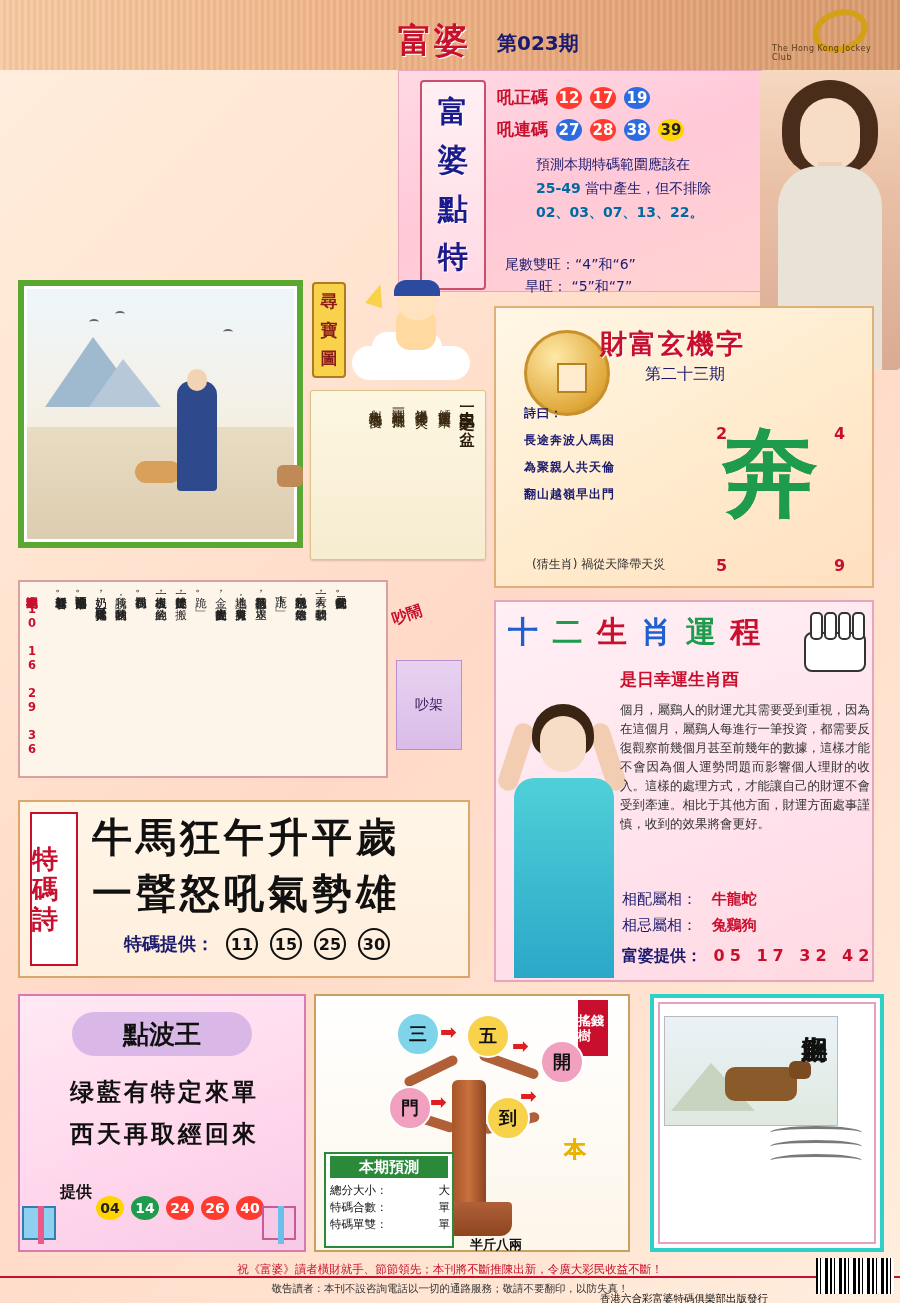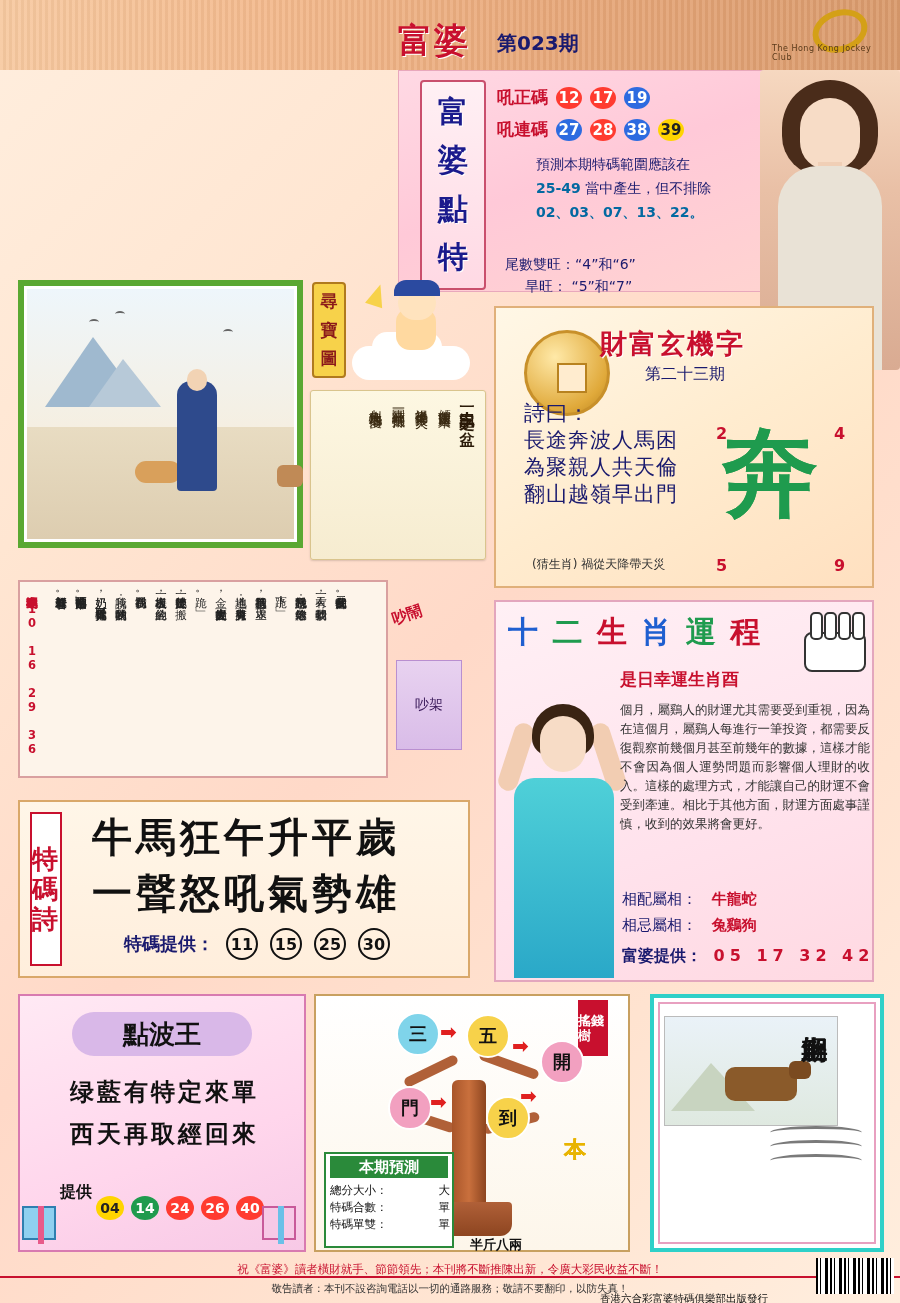--- a/index.html
+++ b/index.html
@@ -80,21 +80,21 @@
   #scroll-poem .c{writing-mode:vertical-rl;text-orientation:upright;font-size:13px;color:#3a2a12;line-height:16px;letter-spacing:1px;}
   #scroll-poem .c.big{font-size:15px;font-weight:bold;color:#2a1a08;}
   
   #xuanji-box{left:494px;top:306px;width:380px;height:282px;
     background:linear-gradient(150deg,#fff7e6 0%,#ffeccf 50%,#ffe0c0 100%);border:2px solid #e0b07a;}
   #xuanji-title{left:600px;top:326px;font-size:27px;font-weight:bold;color:#c8102e;text-shadow:1px 1px 0 #fff;letter-spacing:2px;}
   #xuanji-issue{left:645px;top:364px;font-size:16px;color:#1a1a6e;}
   #coin{left:524px;top:330px;width:86px;height:86px;border-radius:50%;
     background:radial-gradient(circle at 35% 30%,#ffe9a8,#e0a93a 70%,#b8821f);border:3px solid #c8902a;}
   #coin .sq{position:absolute;left:30px;top:30px;width:26px;height:26px;background:#ffeccf;border:2px solid #b8821f;}
-  #xuanji-poem{left:524px;top:400px;width:190px;font-size:21px;color:#1a1a6e;line-height:27px;letter-spacing:1px;}
+  #xuanji-poem{left:524px;top:400px;width:190px;font-size:12px;color:#1a1a6e;line-height:27px;letter-spacing:1px;font-weight:bold;}
   #xuanji-hint{left:532px;top:556px;font-size:12px;color:#333;}
   #bigchar{left:710px;top:418px;width:120px;height:110px;font-size:96px;font-weight:bold;line-height:110px;text-align:center;
     background:linear-gradient(90deg,#1f9b4e 50%,#1f9b4e 50%);-webkit-background-clip:text;background-clip:text;color:transparent;
     text-shadow:none;}
   .corner-num{position:absolute;font-size:16px;font-weight:bold;color:#c8102e;}
   
   #story-box{left:18px;top:580px;width:370px;height:198px;background:#fdf4ea;border:2px solid #d9a0a0;}
   #story-box .cols{position:absolute;inset:6px 8px;display:flex;flex-direction:row-reverse;gap:6px;}
   #story-box .c{writing-mode:vertical-rl;text-orientation:upright;font-size:11.5px;line-height:14px;color:#222;letter-spacing:0px;}
   #lucky-col{position:absolute;left:24px;top:588px;writing-mode:vertical-rl;text-orientation:upright;
@@ -118,21 +118,21 @@
   #zodiac-supply{left:622px;top:946px;font-size:16px;color:#1a1a6e;font-weight:bold;}
   #zodiac-supply .n{color:#c8102e;letter-spacing:5px;margin-left:6px;}
   #girl2{left:506px;top:686px;width:112px;height:292px;}
   #girl2 .body{position:absolute;left:8px;top:92px;width:100px;height:200px;background:linear-gradient(180deg,#4fd0d8,#2aa8c8);border-radius:20px 20px 0 0;}
   #girl2 .head{position:absolute;left:34px;top:30px;width:46px;height:56px;background:#f7dcc6;border-radius:23px;}
   #girl2 .hair{position:absolute;left:26px;top:18px;width:62px;height:52px;background:#3a2413;border-radius:31px 31px 18px 18px;}
   #girl2 .armL{position:absolute;left:0px;top:36px;width:20px;height:70px;background:#f2cdb2;border-radius:10px;transform:rotate(18deg);}
   #girl2 .armR{position:absolute;left:92px;top:36px;width:20px;height:70px;background:#f2cdb2;border-radius:10px;transform:rotate(-18deg);}
   
   #tema-box{left:18px;top:800px;width:452px;height:178px;background:linear-gradient(180deg,#fff6e8,#ffeedc);border:2px solid #d9a86a;}
-  #tema-label{left:30px;top:812px;width:32px;height:154px;border:2px solid #c8102e;background:#fff;
+  #tema-label{left:30px;top:812px;width:48px;height:154px;border:2px solid #c8102e;background:#fff;
     display:flex;flex-direction:column;align-items:center;justify-content:center;font-size:26px;font-weight:bold;color:#c8102e;line-height:30px;}
   #tema-line1{left:92px;top:810px;font-size:40px;font-weight:bold;color:#111;letter-spacing:4px;}
   #tema-line2{left:92px;top:866px;font-size:40px;font-weight:bold;color:#111;letter-spacing:4px;}
   #tema-supply{left:124px;top:928px;font-size:18px;font-weight:bold;color:#1a1a6e;display:flex;align-items:center;gap:12px;}
   .circ{width:28px;height:28px;border-radius:50%;border:2px solid #111;display:inline-flex;align-items:center;justify-content:center;font-size:16px;font-weight:bold;color:#111;}
   
   #dbw-box{left:18px;top:994px;width:288px;height:258px;background:linear-gradient(160deg,#ffe9f4,#ffd6ec 60%,#f7c9e6);border:2px solid #d87ab0;}
   #dbw-title{left:72px;top:1012px;width:180px;height:44px;background:#d9b8e8;border-radius:22px;
     display:flex;align-items:center;justify-content:center;font-size:26px;font-weight:bold;color:#111;}
   #dbw-l1{left:70px;top:1076px;font-size:24px;font-weight:bold;color:#111;letter-spacing:3px;}

